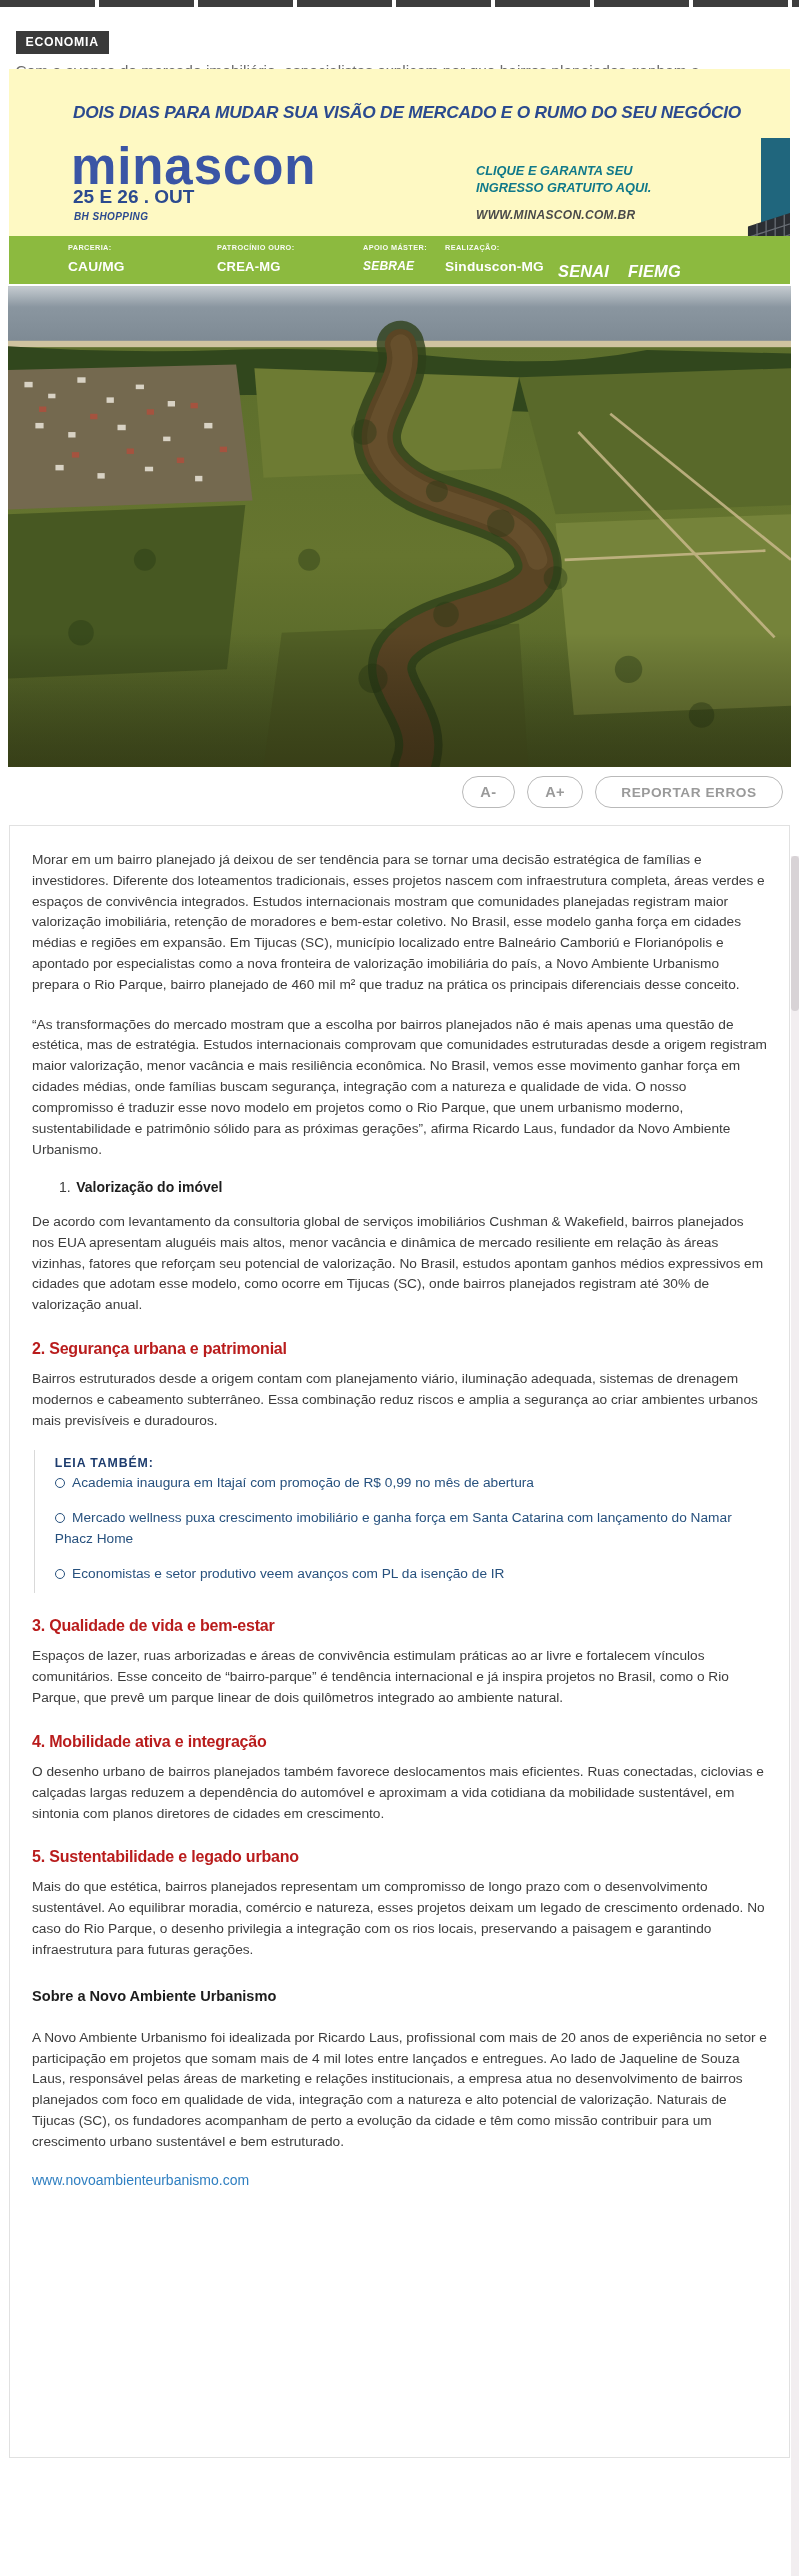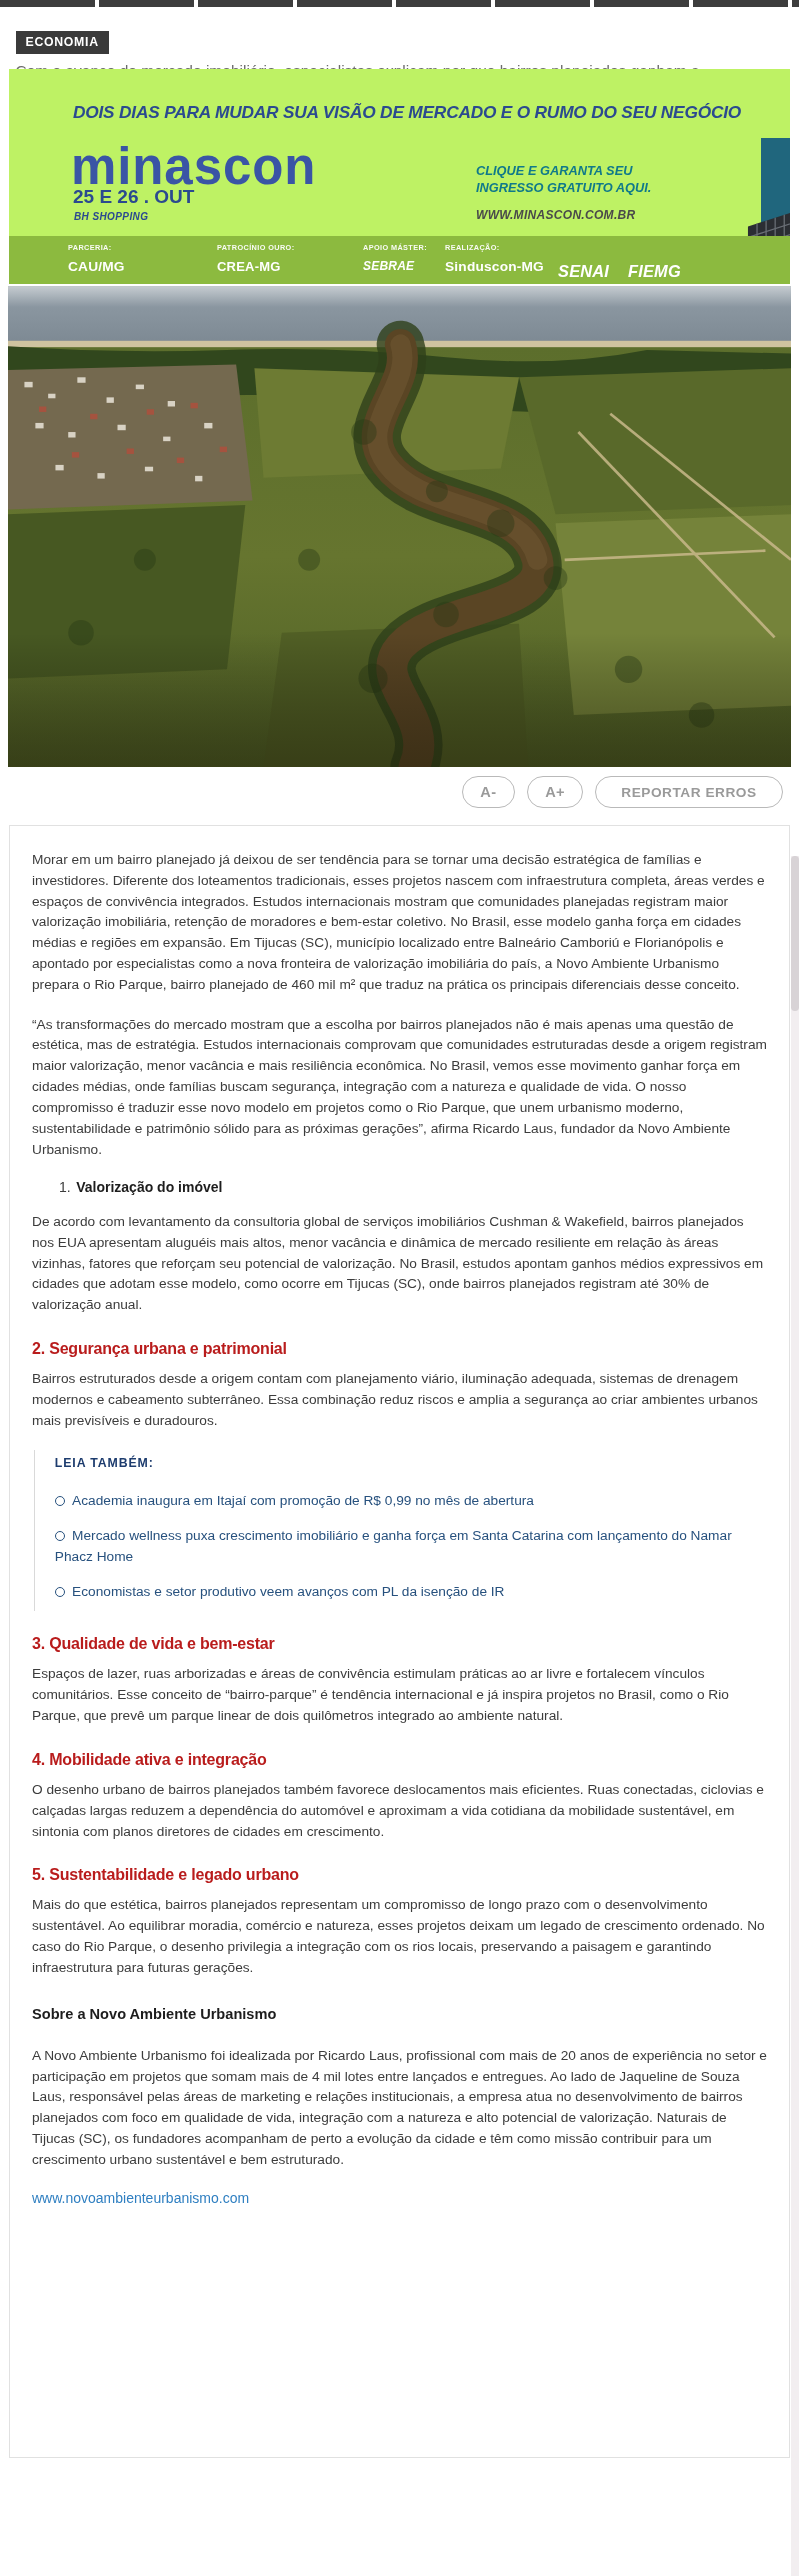--- a/index.html
+++ b/index.html
@@ -23,21 +23,21 @@
   h1.page-title {
     margin-top:9px; font-size:28px; line-height:1.17; font-weight:700;
     color:#1b1b1b; letter-spacing:-0.3px; max-width:694px;
   }
   .subtitle-clip {
     margin-top:6.4px; height:9px; overflow:hidden;
     font-size:15.5px; color:#6b6b6b; line-height:1.4; max-width:748px;
   }
   
   .ad-banner {
-    position:relative; margin:0 9px; height:215px; background:#bef264;
+    position:relative; margin:0 9px; height:215px; background:#fef9c3;
     overflow:hidden; cursor:pointer;
   }
   .ad-tagline {
     position:absolute; left:64px; top:33px;
     font-style:italic; font-weight:700; font-size:17.3px; color:#2b4a8f; letter-spacing:-0.2px;
   }
   .ad-logo {
     position:absolute; left:62px; top:68px;
     font-size:51px; font-weight:700; color:#3a55a5; letter-spacing:0.9px;
   }
@@ -88,21 +88,21 @@
   }
   .article-box p { font-size:13.7px; line-height:1.52; color:#3c3c3c; margin-bottom:19px; max-width:741px; }
   .num-item { display:flex; gap:5.5px; margin:1.8px 0 16.4px 27px; font-size:14px; }
   .num-item .num { color:#3c3c3c; }
   .num-item .t { font-weight:700; color:#1d1d1d; }
   h2.section-title {
     font-size:16px; font-weight:700; color:#b91c1c; letter-spacing:-0.2px;
     margin:24px 0 11px 0;
   }
   .leia-box { border-left:1.8px solid #d9d9d9; padding:5.5px 0 5.5px 20px; margin:5.5px 0 22px 1.8px; }
-  .leia-label { color:#1d3c6e; font-weight:700; font-size:12.3px; letter-spacing:0.9px; margin-bottom:20px; }
+  .leia-label { color:#1d3c6e; font-weight:700; font-size:12.3px; letter-spacing:0.9px; margin-bottom:2px; }
   .leia-link { display:block; color:#27517e; font-size:13.7px; line-height:1.55; margin-bottom:13.7px; text-decoration:none; max-width:694px; }
   .leia-link:last-child { margin-bottom:3.7px; }
   .circle-bullet {
     display:inline-block; width:10px; height:10px; border:1.4px solid #27517e;
     border-radius:50%; margin-right:7.3px; vertical-align:-0.9px;
   }
   .about-title { font-weight:700; font-size:14.6px; color:#1d1d1d; margin:27px 0 24px 0; }
   .site-link { color:#2f7fc1; font-size:14px; text-decoration:none; display:inline-block; margin-top:-5.5px; }
   
   .scroll-rail {

